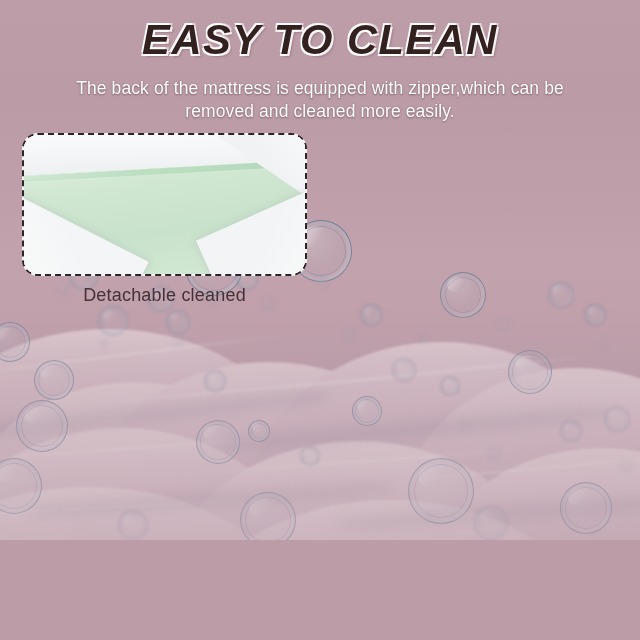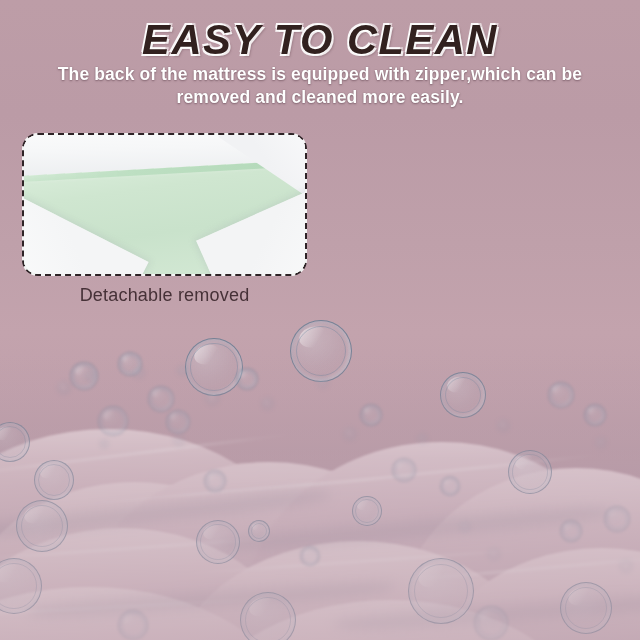--- a/index.html
+++ b/index.html
@@ -4,21 +4,21 @@
 <style>
   * { margin:0; padding:0; box-sizing:border-box; }
   html,body { width:640px; height:640px; overflow:hidden; }
   body {
     font-family:"Liberation Sans", sans-serif;
     background:#bc9ca6;
   }
 
   .poster {
     position:relative;
-    width:640px; height:640px;
+    width:640px; height:540px;
     overflow:hidden;
     background:
       linear-gradient(180deg,
         #bd9da7 0%,
         #bb9ba6 18%,
         #bfa0aa 38%,
         #c3a3ad 52%,
         #c0a0ab 62%,
         #b89aa6 72%,
         #b194a3 84%,
@@ -105,23 +105,23 @@
     line-height:1.08;
     text-shadow:
       -1.6px -1.6px 0 rgba(255,255,255,.92),
        1.6px -1.6px 0 rgba(255,255,255,.55),
       -1.6px  1.8px 0 rgba(255,255,255,.92),
        2px    2px   0 rgba(255,255,255,.85),
        3px    3px   2px rgba(110,80,90,.35);
     transform:scaleX(.97);
   }
   .subtitle {
-    margin-top:1px;
+    margin-top:15px;
     font-size:17.5px;
-    font-weight:bold;
+    font-weight:normal;
     color:#ffffff;
     line-height:1.3;
     letter-spacing:.1px;
     text-shadow:0 1px 2px rgba(90,62,72,.55), 0 0 1px rgba(90,62,72,.5);
     padding:0 56px;
   }
 
   
   .panels {
     position:absolute; top:133px; left:0; right:0;
@@ -349,18 +349,18 @@
       <div class="panel-frame">
         <div class="foamscene">
           <div class="cover-top"></div>
           <div class="foam"></div>
           <div class="foam-edge"></div>
           <div class="cover-corner-tr"></div>
           <div class="cover-corner-l"></div>
           <div class="cover-corner-r"></div>
         </div>
       </div>
-      <div class="panel-caption">Detachable removed</div>
+      <div class="panel-caption">Detachable cleaned</div>
     </div>
 
   </div>
 
 </div>
 
 </body></html>

